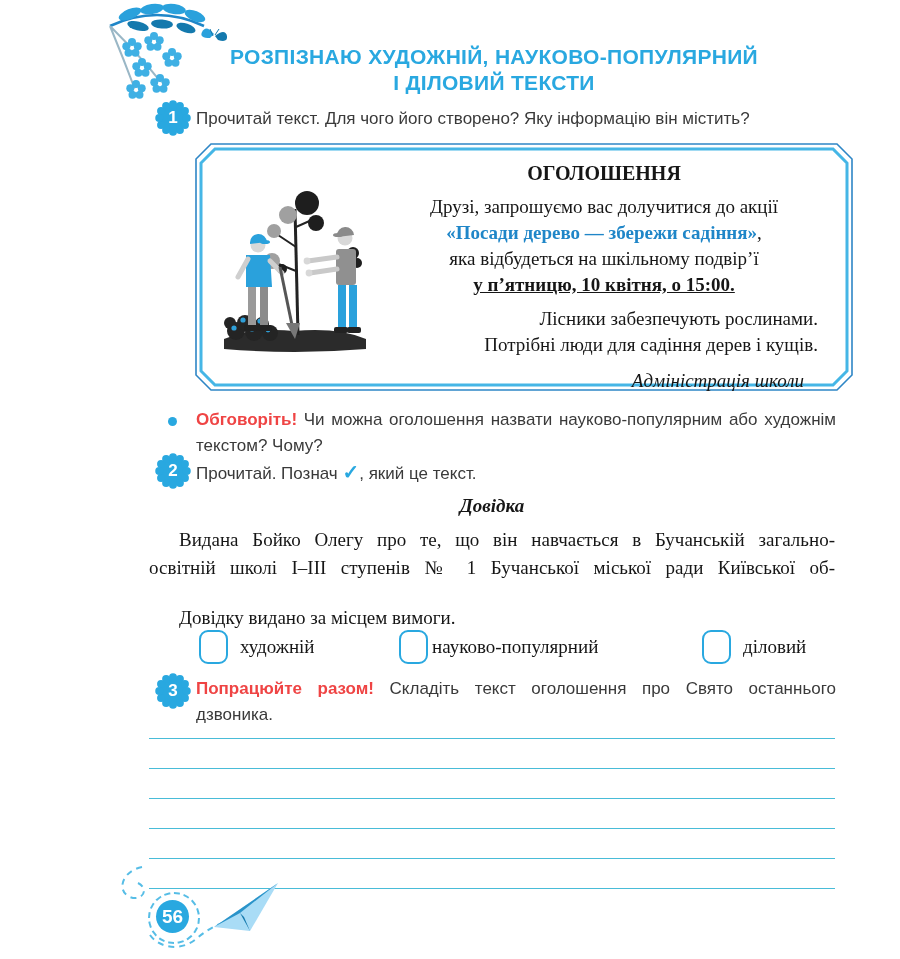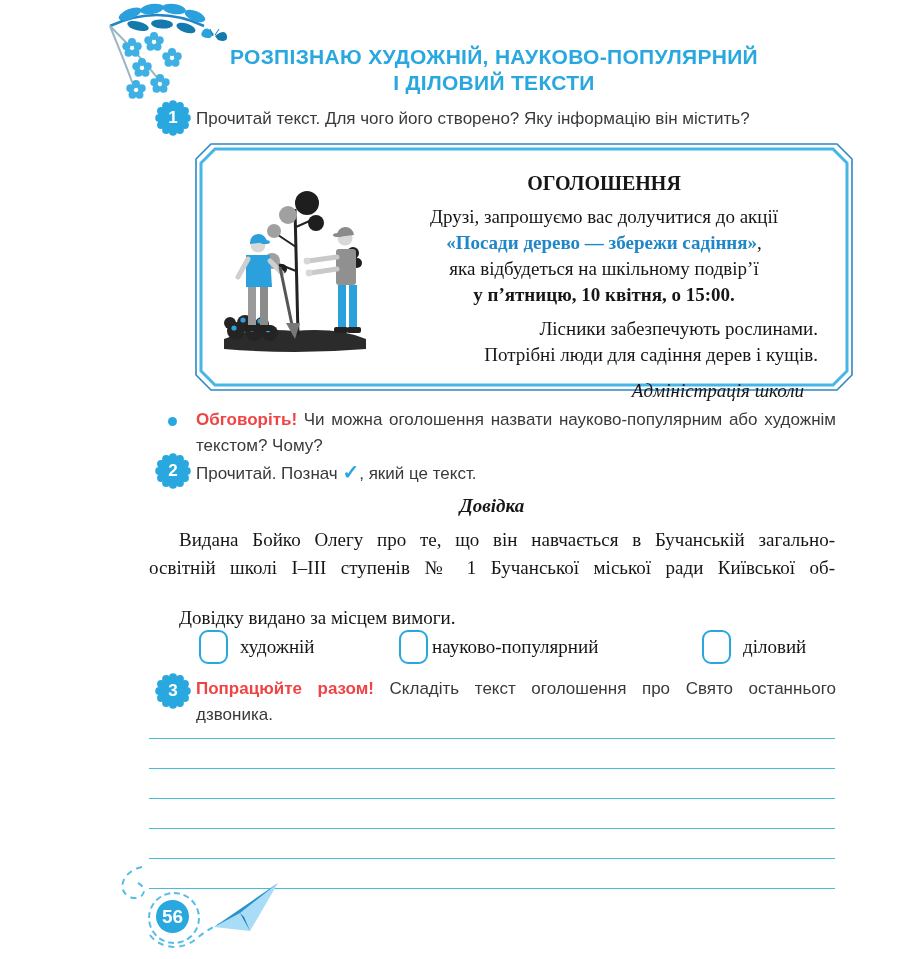--- a/index.html
+++ b/index.html
@@ -23,26 +23,26 @@
              align-items:center;justify-content:center;color:#fff;font-weight:bold;font-size:17px;}
 
   
   .instr{font-size:17px;line-height:26px;color:#3a3a3a;}
 
   
   .ann-box{left:150px;top:142px;width:660px;height:250px;}
   .ann-box svg.frame{position:absolute;left:0;top:0;}
   .ann-content{position:absolute;left:10px;top:10px;right:10px;bottom:10px;display:flex;}
   .ann-illus{width:180px;flex:0 0 180px;display:flex;align-items:center;justify-content:center;}
-  .ann-text{flex:1;padding:12px 26px 6px 6px;font-size:19px;line-height:26px;}
+  .ann-text{flex:1;padding:2px 26px 6px 6px;font-size:19px;line-height:26px;}
   .ann-heading{text-align:center;font-weight:bold;font-size:20px;margin:6px 0 8px 0;}
   .ann-center{text-align:center;}
   .ann-right{text-align:right;}
   .ann-highlight{color:#1f86c8;font-weight:bold;}
-  .ann-bold{font-weight:bold;}
+  .ann-bold{font-weight:bold;text-decoration:underline;}
   .ann-sign{font-style:italic;text-align:right;padding-right:14px;margin-top:10px;}
 
   
   .bullet-dot{width:9px;height:9px;border-radius:50%;background:#29a8e0;}
   .blue-label{color:#ef4444;font-weight:bold;}
 
   .just{text-align:justify;}
   .just-full{text-align:justify;text-align-last:justify;}
 
   .ref-head{font-weight:bold;font-size:19px;text-align:center;font-style:italic;}

